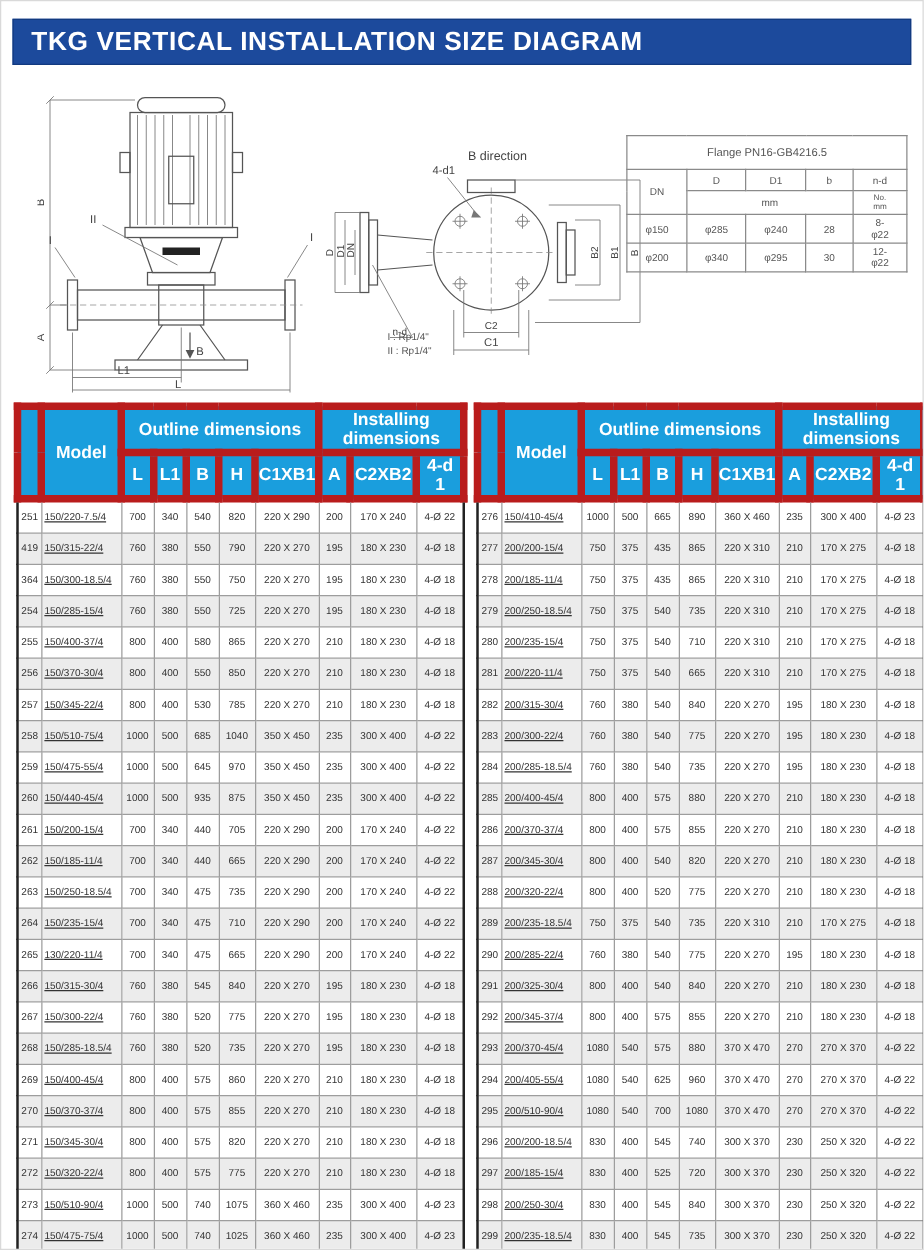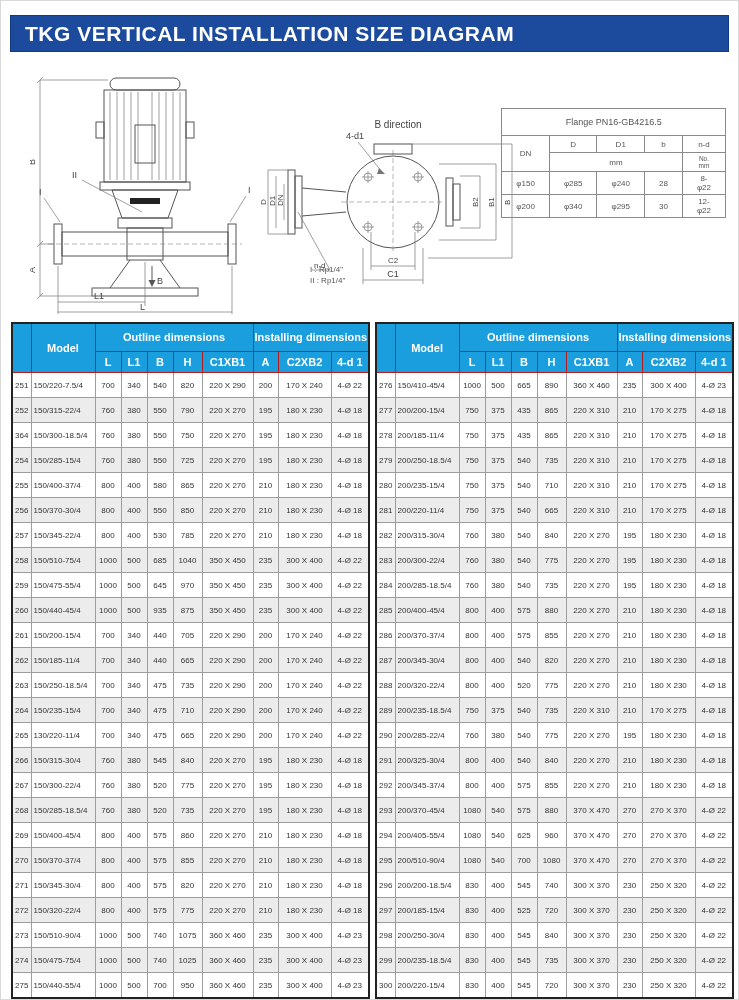--- a/index.html
+++ b/index.html
@@ -42,31 +42,31 @@
   .flange-table th,.flange-table td{
     border:1px solid #8a8a8a;text-align:center;
     font-weight:normal;padding:2px 14px;height:12px;
   }
   .flange-table .ft-title{height:22px;font-size:9px;}
   
   .tables-wrap{display:flex;gap:5px;padding:0 10px;margin-top:2px;}
   table.main{border-collapse:collapse;table-layout:fixed;width:357px;border:2px solid #222;}
   table.main th{
     background:var(--header_bg,#1a9edd);
-    color:#fff;font-size:11px;font-weight:700;
-    border:1px solid #b91c1c;padding:0;line-height:1.1;
+    color:#fff;font-size:14px;font-weight:700;
+    border:6px solid #b91c1c;padding:0;line-height:1.1;
   }
   table.main thead tr:first-child th{height:27px;}
   table.main thead tr:last-child th{height:20px;}
   table.main td{
     border:1px solid #9d9d9d;
     font-size:8px;text-align:center;height:24px;
     padding:0 1px;color:#333;white-space:nowrap;overflow:hidden;
   }
-  table.main td:nth-child(2){text-align:left;padding-left:2px;}
+  table.main td:nth-child(2){text-align:left;padding-left:2px;text-decoration:underline;}
   table.main tbody tr:nth-child(even){background:#ececec;}
   table.main tbody tr:nth-child(odd){background:#ffffff;}
 </style>
 </head>
 <body>
 
 <div class="title-bar">
   <span>TKG VERTICAL INSTALLATION SIZE DIAGRAM</span>
 </div>
 
@@ -289,21 +289,21 @@
           <td>700</td>
           <td>340</td>
           <td>540</td>
           <td>820</td>
           <td>220 X 290</td>
           <td>200</td>
           <td>170 X 240</td>
           <td>4-Ø 22</td>
         </tr>
         <tr>
-          <td>252</td>
+          <td>419</td>
           <td>150/315-22/4</td>
           <td>760</td>
           <td>380</td>
           <td>550</td>
           <td>790</td>
           <td>220 X 270</td>
           <td>195</td>
           <td>180 X 230</td>
           <td>4-Ø 18</td>
         </tr>

